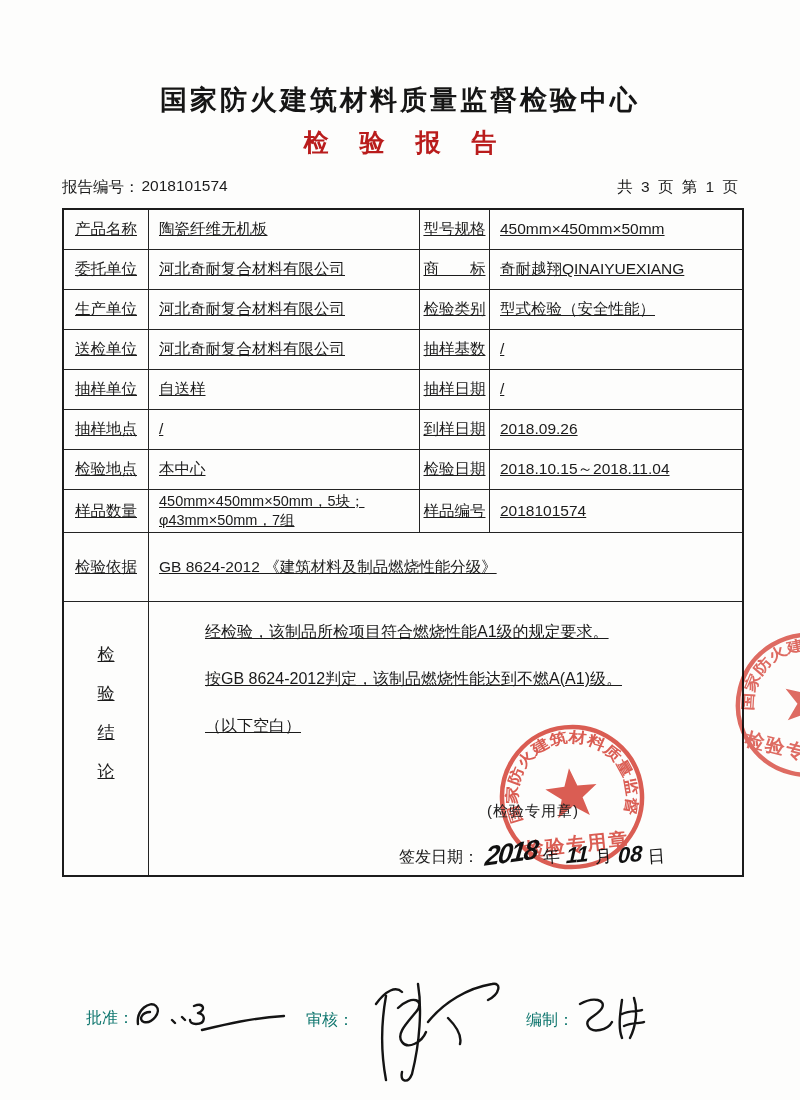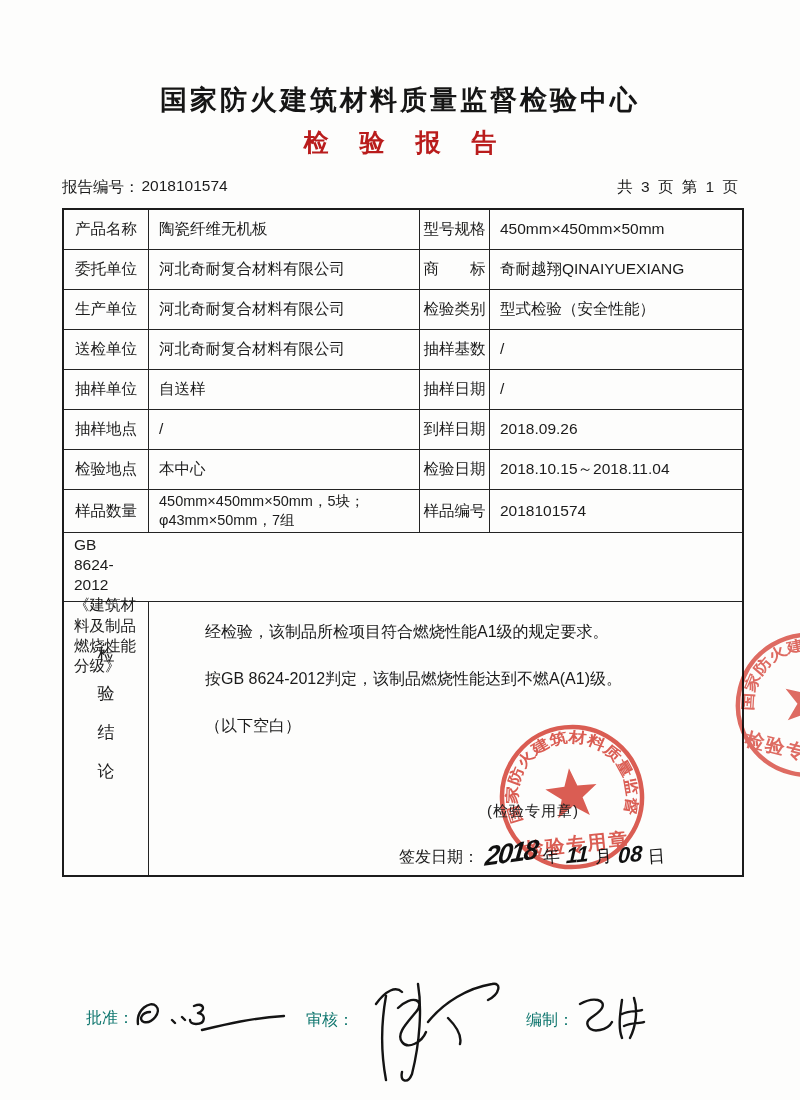--- a/index.html
+++ b/index.html
@@ -20,21 +20,21 @@
   .meta-row {
     position:absolute; top:177px; left:62px; width:678px;
     display:flex; justify-content:space-between; align-items:baseline;
     font-size:15.5px;
   }
   .meta-left { display:flex; gap:2px; }
   .pagination { letter-spacing:2px; }
 
   .report-table {
     position:absolute; left:62px; top:208px; width:678px;
-    border:2.2px solid #1c1c1c; background:transparent;
+    border:2.2px solid #1c1c1c; background:transparent;text-decoration:underline;
   }
   .trow { display:grid; border-bottom:1.8px solid #242424; }
   .trow:last-child { border-bottom:none; }
   .cols4 { grid-template-columns:85px 271px 70px 252px; }
   .cols2 { grid-template-columns:85px 593px; }
   .cell { display:flex; align-items:center; font-size:15.5px; line-height:1.3; }
   .lcell { justify-content:center; text-align:center; border-right:1.8px solid #242424; padding:0 2px; }
   .vcell { padding:2px 10px; border-right:1.8px solid #242424; }
   .cell.last { border-right:none; }
 
@@ -124,20 +124,21 @@
     <div class="cell vcell last">2018.10.15～2018.11.04</div>
   </div>
   <div class="trow cols4" style="height:42px">
     <div class="cell lcell">样品数量</div>
     <div class="cell vcell" style="font-size:14.5px">450mm×450mm×50mm，5块；φ43mm×50mm，7组</div>
     <div class="cell lcell">样品编号</div>
     <div class="cell vcell last">2018101574</div>
   </div>
 
   <div class="trow cols2" style="height:68px">
+    <div class="cell lcell">检验依据</div>
     <div class="cell vcell last">GB 8624-2012 《建筑材料及制品燃烧性能分级》</div>
   </div>
 
   <div class="trow cols2" style="height:273px">
     <div class="cell lcell concl-label">
       <span>检</span>
       <span>验</span>
       <span>结</span>
       <span>论</span>
     </div>

